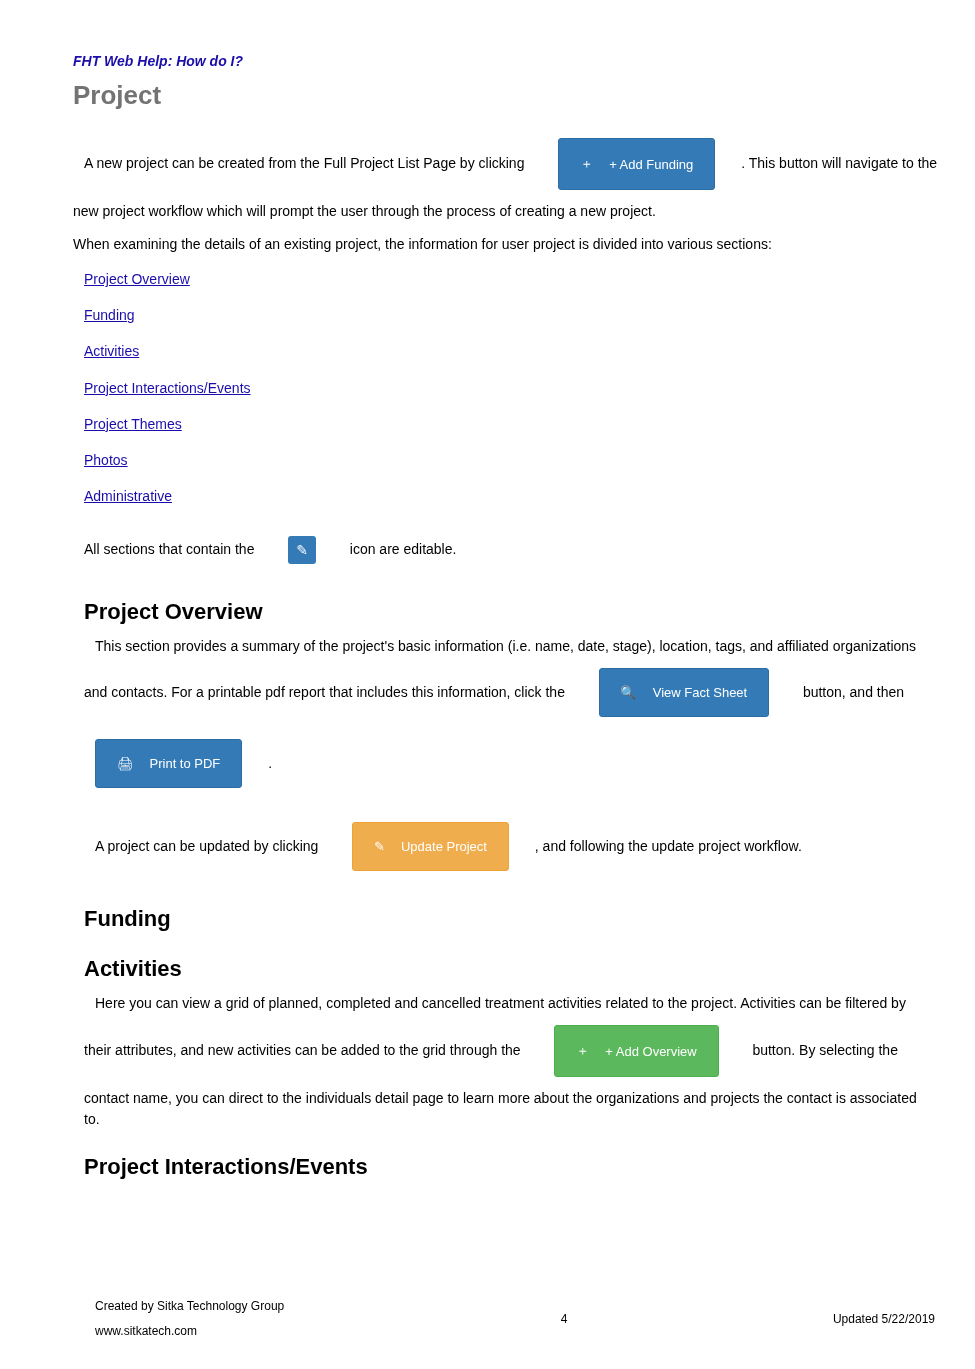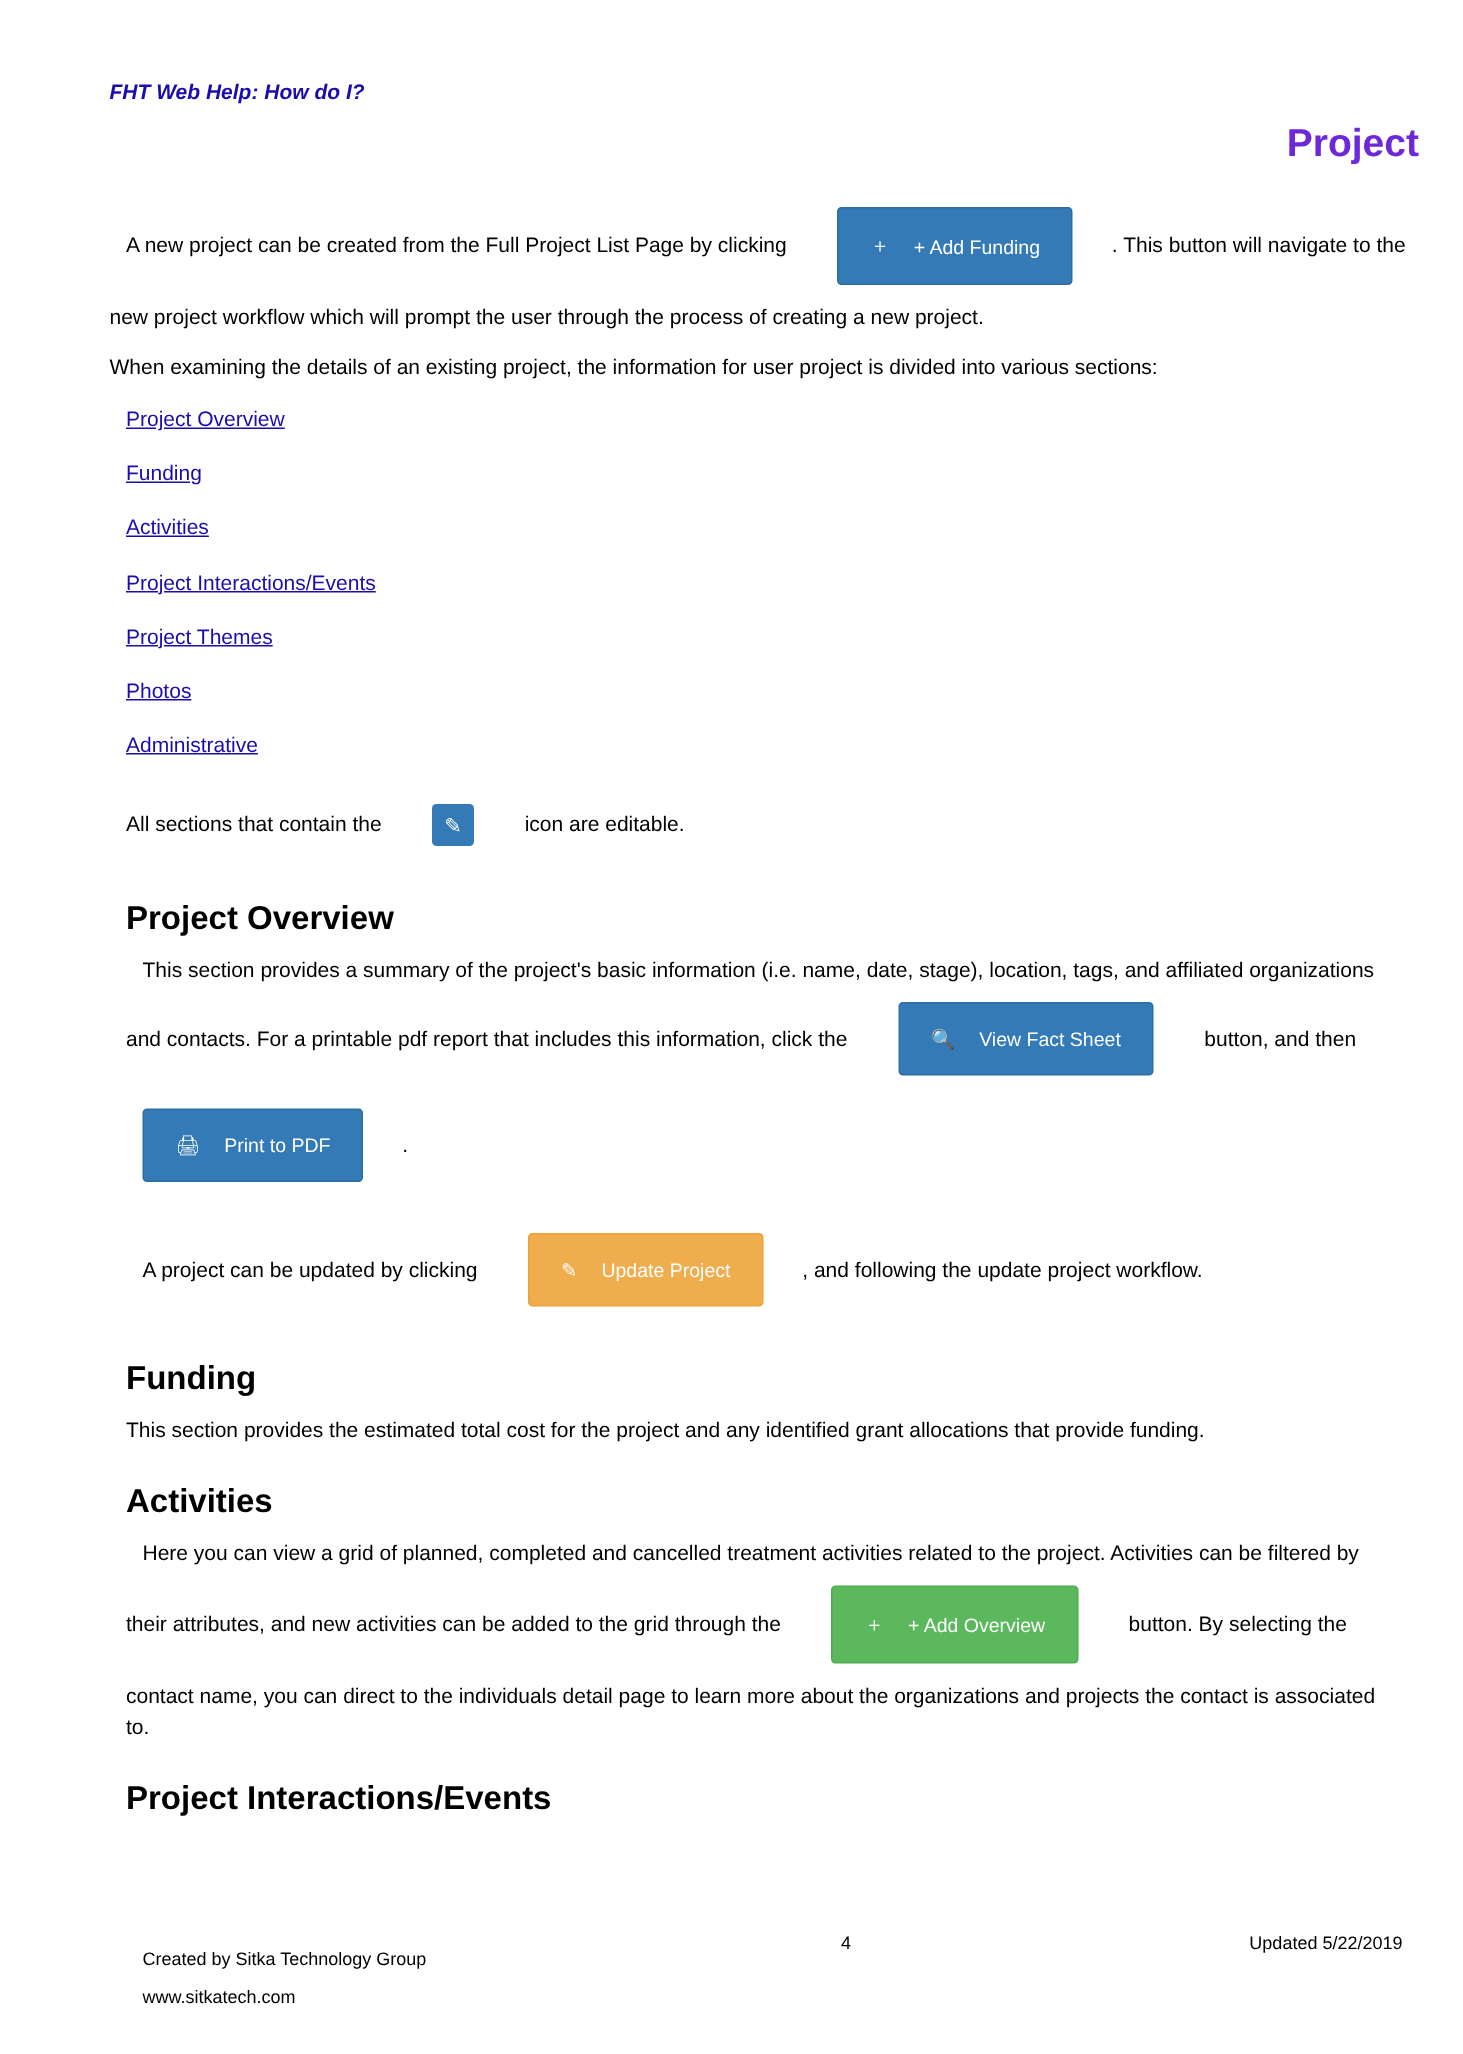--- a/index.html
+++ b/index.html
@@ -16,23 +16,22 @@
     .page-title-fht {
       font-size: 14px;
       font-style: italic;
       font-weight: bold;
       color: #1a0dab;
       margin-bottom: 4px;
     }
     h1.main-heading {
       font-size: 26px;
       font-weight: bold;
-      color: #6d28d9;
+      color: #737373;
       margin-bottom: 16px;
-      text-align: right;
     }
     h2.section-heading {
       font-size: 22px;
       font-weight: bold;
       color: #000;
       margin-top: 24px;
       margin-bottom: 8px;
     }
     p {
       margin-bottom: 12px;
@@ -94,21 +93,21 @@
       vertical-align: middle;
       font-size: 14px;
     }
     .footer {
       position: absolute;
       bottom: 20px;
       left: 40px;
       right: 40px;
       display: flex;
       justify-content: space-between;
-      align-items: flex-start;
+      align-items: center;
       font-size: 12px;
       color: #000;
     }
     .footer-center {
       text-align: center;
       flex: 1;
     }
     .content-section {
       margin-bottom: 8px;
     }
@@ -173,21 +172,20 @@
     <button class="inline-btn btn-orange">
       <span class="btn-icon">✎</span>
       <span>Update Project</span>
     </button>
     <span>, and following the update project workflow.</span>
   </p>
 </div>
 
 <div class="content-section">
   <h2 class="section-heading">Funding</h2>
-  <p>This section provides the estimated total cost for the project and any identified grant allocations that provide funding.</p>
 </div>
 
 <div class="content-section">
   <h2 class="section-heading">Activities</h2>
   <p>
     <span>Here you can view a grid of planned, completed and cancelled treatment activities related to the project.  Activities can be filtered by their attributes, and new activities can be added to the grid through the</span>
     &nbsp;
     <button class="inline-btn btn-green">
       <span class="btn-icon">＋</span>
       <span>+ Add Overview</span>

